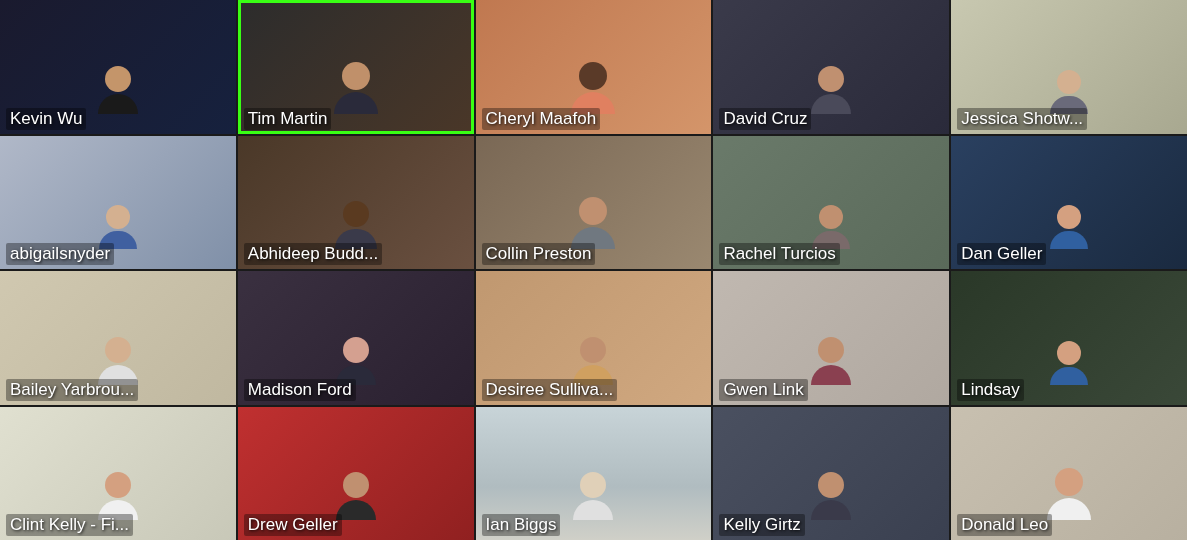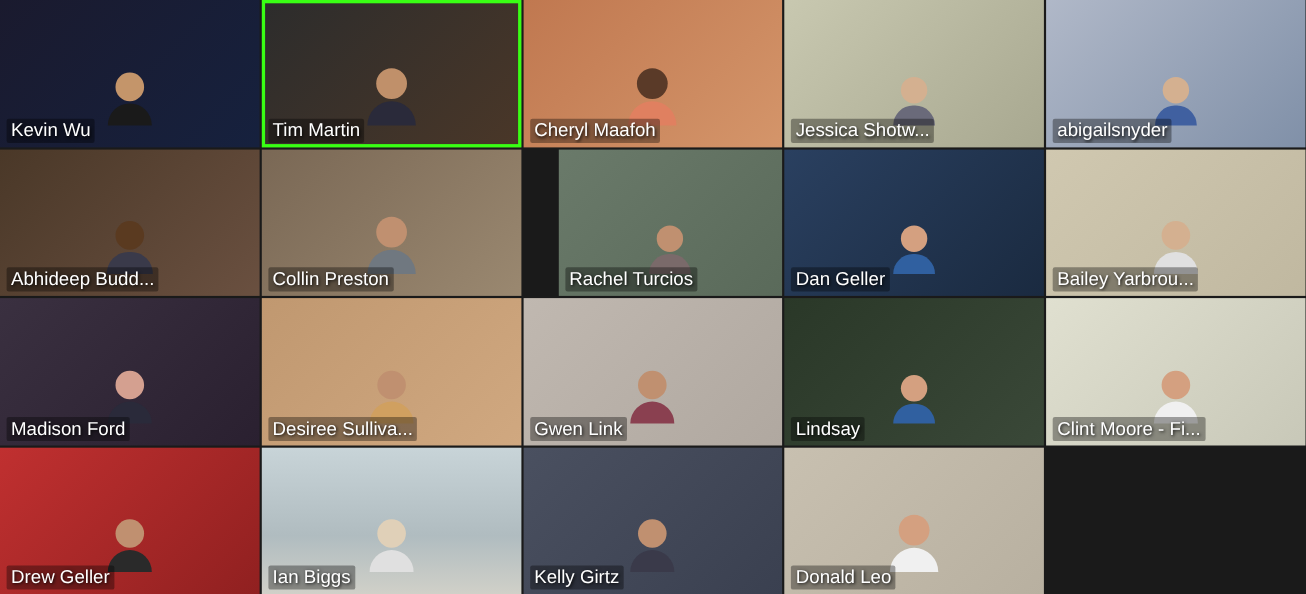--- a/index.html
+++ b/index.html
@@ -47,21 +47,21 @@
 
     
     .tile-1  { background: linear-gradient(135deg, #1a1a2e 0%, #16213e 100%); }
     .tile-2  { background: linear-gradient(135deg, #2c2c2c 0%, #4a3728 100%); }
     .tile-3  { background: linear-gradient(135deg, #c07850 0%, #d4956a 100%); padding-left: 44px; }
     .tile-4  { background: linear-gradient(135deg, #3a3a4a 0%, #2a2a3a 100%); }
     .tile-5  { background: linear-gradient(135deg, #c8c8b0 0%, #a8a890 100%); }
     .tile-6  { background: linear-gradient(135deg, #b0b8c8 0%, #8090a8 100%); }
     .tile-7  { background: linear-gradient(135deg, #4a3828 0%, #6a5040 100%); }
     .tile-8  { background: linear-gradient(135deg, #7a6855 0%, #9a8870 100%); }
-    .tile-9  { background: linear-gradient(135deg, #6a7a6a 0%, #5a6a5a 100%); margin-left: 32px; }
+    .tile-9  { background: linear-gradient(135deg, #6a7a6a 0%, #5a6a5a 100%); }
     .tile-10 { background: linear-gradient(135deg, #2a4060 0%, #1a2a40 100%); }
     .tile-11 { background: linear-gradient(135deg, #d0c8b0 0%, #c0b8a0 100%); }
     .tile-12 { background: linear-gradient(135deg, #3a3040 0%, #2a2030 100%); }
     .tile-13 { background: linear-gradient(135deg, #c09870 0%, #d0a880 100%); }
     .tile-14 { background: linear-gradient(135deg, #c0b8b0 0%, #b0a8a0 100%); padding-left: 24px; }
     .tile-15 { background: linear-gradient(135deg, #2a3828 0%, #3a4838 100%); }
     .tile-16 { background: linear-gradient(135deg, #e0e0d0 0%, #c8c8b8 100%); }
     .tile-17 { background: linear-gradient(135deg, #c03030 0%, #902020 100%); }
     .tile-18 { background: linear-gradient(135deg, #c8d0d8 0%, #b0b8c0 100%); }
     .tile-19 { background: linear-gradient(135deg, #4a5060 0%, #3a4050 100%); }
@@ -185,20 +185,27 @@
       </div>
       <div class="name-label">Tim Martin</div>
     </div>
     <div class="tile tile-3">
       <div class="person">
         <div class="head"></div>
         <div class="body"></div>
       </div>
       <div class="name-label">Cheryl Maafoh</div>
     </div>
+    <div class="tile tile-4">
+      <div class="person">
+        <div class="head"></div>
+        <div class="body"></div>
+      </div>
+      <div class="name-label">David Cruz</div>
+    </div>
     <div class="tile tile-5">
       <div class="person">
         <div class="head"></div>
         <div class="body"></div>
       </div>
       <div class="name-label">Jessica Shotw...</div>
     </div>
     <div class="tile tile-6">
       <div class="person">
         <div class="head"></div>
@@ -267,21 +274,21 @@
         <div class="head"></div>
         <div class="body"></div>
       </div>
       <div class="name-label">Lindsay</div>
     </div>
     <div class="tile tile-16">
       <div class="person">
         <div class="head"></div>
         <div class="body"></div>
       </div>
-      <div class="name-label">Clint Moore - Fi...</div>
+      <div class="name-label">Clint Kelly - Fi...</div>
     </div>
     <div class="tile tile-17">
       <div class="person">
         <div class="head"></div>
         <div class="body"></div>
       </div>
       <div class="name-label">Drew Geller</div>
     </div>
     <div class="tile tile-18">
       <div class="person">

